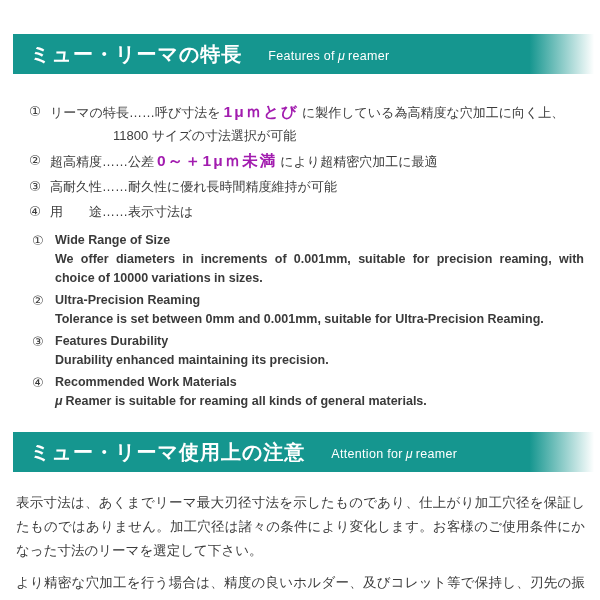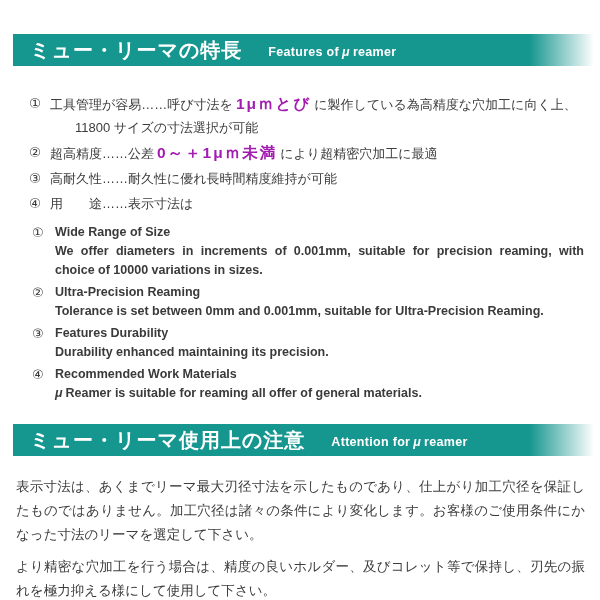--- a/index.html
+++ b/index.html
@@ -6,38 +6,38 @@
   html,body { width:600px; height:600px; background:#ffffff; overflow:hidden; }
   body {
     font-family:"Liberation Sans","DejaVu Sans",sans-serif;
     color:#3c3c3c;
   }
   .page { position:relative; width:600px; height:600px; background:#fff; }
 
   
   .bar {
     margin-left:13px;
-    height:32px;
+    height:40px;
     display:flex;
     align-items:center;
     background:linear-gradient(to right, #15968f 0%, #15968f 88%, rgba(21,150,143,0) 99%);
     color:#ffffff;
     white-space:nowrap;
   }
   .bar1 { margin-top:34px; }
   .bar2 { margin-top:21px;text-align:right; }
   .bar-title {
     font-size:20px;
     font-weight:bold;
     margin-left:17px;
     letter-spacing:1px;
   }
   .bar-sub {
     font-size:12.5px;
-    font-weight:bold;
+    font-weight:normal;
     margin-left:26px;
     margin-top:3px;
     letter-spacing:0.3px;
   }
   .mu { font-style:italic; padding:0 3px; }
 
   
   .ja-list { margin:26px 10px 0 29px; }
   .ja-item {
     display:flex;
@@ -48,21 +48,21 @@
   }
   .circ { width:21px; flex:none; font-size:13.5px; }
   .hl {
     color:#a21caf;
     font-size:15.5px;
     font-weight:bold;
     letter-spacing:2px;
     padding:0 3px;
   }
   .hl:empty { display:none; }
-  .ja-line2 { margin-left:25px; }
+  .ja-line2 { margin-left:63px; }
   .ja-line2:empty { display:none; }
 
   
   .en-list { margin:8px 16px 0 32px; font-size:12.5px; font-weight:bold; color:#3a3a3a; }
   .en-item { display:flex; line-height:19px; margin-bottom:3px; }
   .en-num { width:23px; flex:none; font-size:13px; font-weight:normal; }
   .en-text { flex:1; }
   .en-body { text-align:justify; }
   .en-mu { font-style:italic; padding-right:3px; }
   .en-mu:empty { display:none; }
@@ -79,21 +79,21 @@
   <div class="bar bar1">
     <span class="bar-title">ミュー・リーマの特長</span>
     <span class="bar-sub"><span>Features of</span><span class="mu">μ</span><span>reamer</span></span>
   </div>
 
   <div class="ja-list">
 
     <div class="ja-item">
       <span class="circ">①</span>
       <div class="ja-text">
-        <div><span>工具管理が容易……呼び寸法を</span><span class="hl">1μｍとび</span><span>に製作している為高精度な穴加工に向く上、</span></div>
+        <div><span>リーマの特長……呼び寸法を</span><span class="hl">1μｍとび</span><span>に製作している為高精度な穴加工に向く上、</span></div>
         <div class="ja-line2">11800 サイズの寸法選択が可能</div>
       </div>
     </div>
 
     <div class="ja-item">
       <span class="circ">②</span>
       <div class="ja-text">
         <div><span>超高精度……公差</span><span class="hl">0～＋1μｍ未満</span><span>により超精密穴加工に最適</span></div>
       </div>
     </div>
@@ -137,21 +137,21 @@
       <div class="en-text">
         <div class="en-title">Features Durability</div>
         <div class="en-body"><span>Durability enhanced maintaining its precision.</span></div>
       </div>
     </div>
 
     <div class="en-item">
       <span class="en-num">④</span>
       <div class="en-text">
         <div class="en-title">Recommended Work Materials</div>
-        <div class="en-body"><span class="en-mu">μ</span><span>Reamer is suitable for reaming all offer of general materials.</span></div>
+        <div class="en-body"><span class="en-mu">μ</span><span>Reamer is suitable for reaming all kinds of general materials.</span></div>
       </div>
     </div>
 
   </div>
 
   <div class="bar bar2">
     <span class="bar-title">ミュー・リーマ使用上の注意</span>
     <span class="bar-sub"><span>Attention for</span><span class="mu">μ</span><span>reamer</span></span>
   </div>
 

